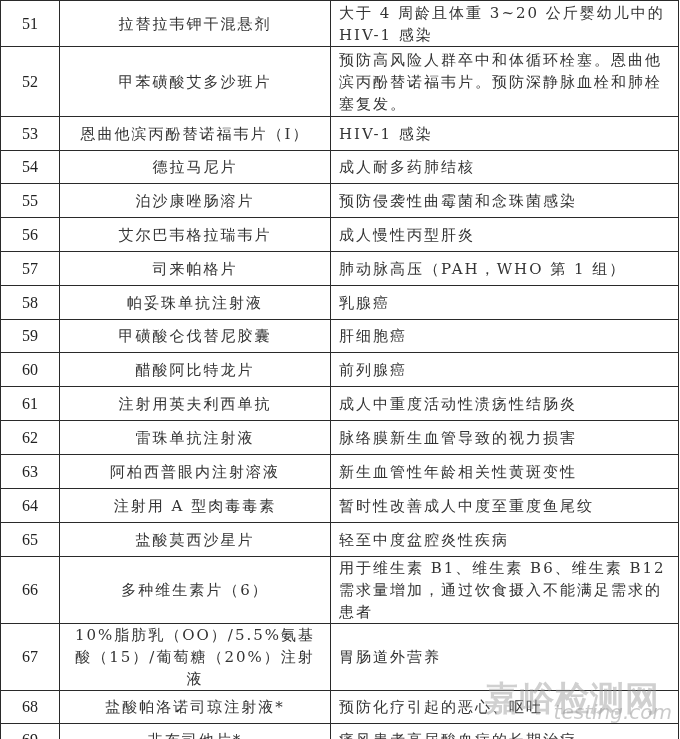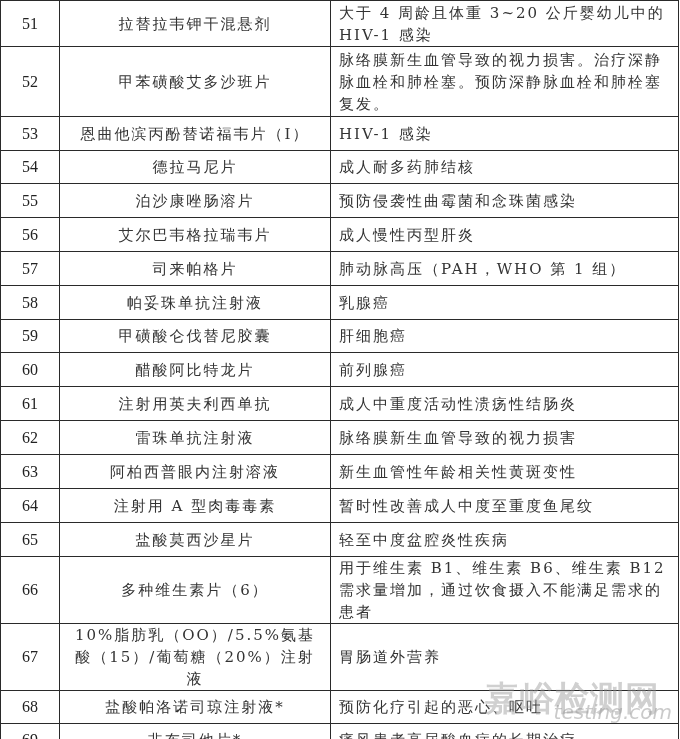--- a/index.html
+++ b/index.html
@@ -21,21 +21,21 @@
 <table>
   <tbody id="tbody">
       <tr style="height: 46px;">
         <td class="num">51</td>
         <td class="name">拉替拉韦钾干混悬剂</td>
         <td class="ind">大于 4 周龄且体重 3~20 公斤婴幼儿中的 HIV-1 感染</td>
       </tr>
       <tr style="height: 70px;">
         <td class="num">52</td>
         <td class="name">甲苯磺酸艾多沙班片</td>
-        <td class="ind">脉络膜新生血管导致的视力损害。治疗深静脉血栓和肺栓塞。预防深静脉血栓和肺栓塞复发。</td>
+        <td class="ind">预防高风险人群卒中和体循环栓塞。恩曲他滨丙酚替诺福韦片。预防深静脉血栓和肺栓塞复发。</td>
       </tr>
       <tr style="height: 34px;">
         <td class="num">53</td>
         <td class="name">恩曲他滨丙酚替诺福韦片（I）</td>
         <td class="ind">HIV-1 感染</td>
       </tr>
       <tr style="height: 33px;">
         <td class="num">54</td>
         <td class="name">德拉马尼片</td>
         <td class="ind">成人耐多药肺结核</td>

